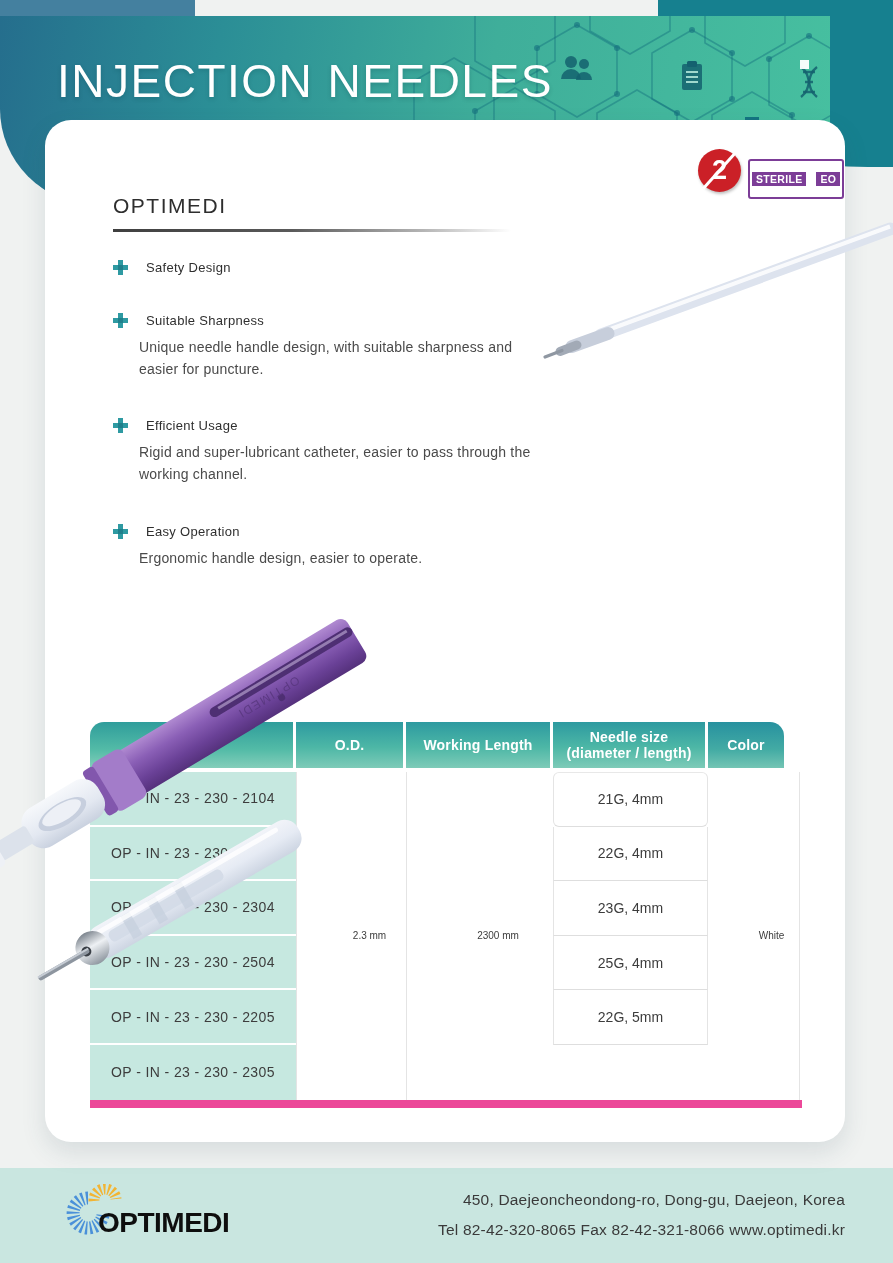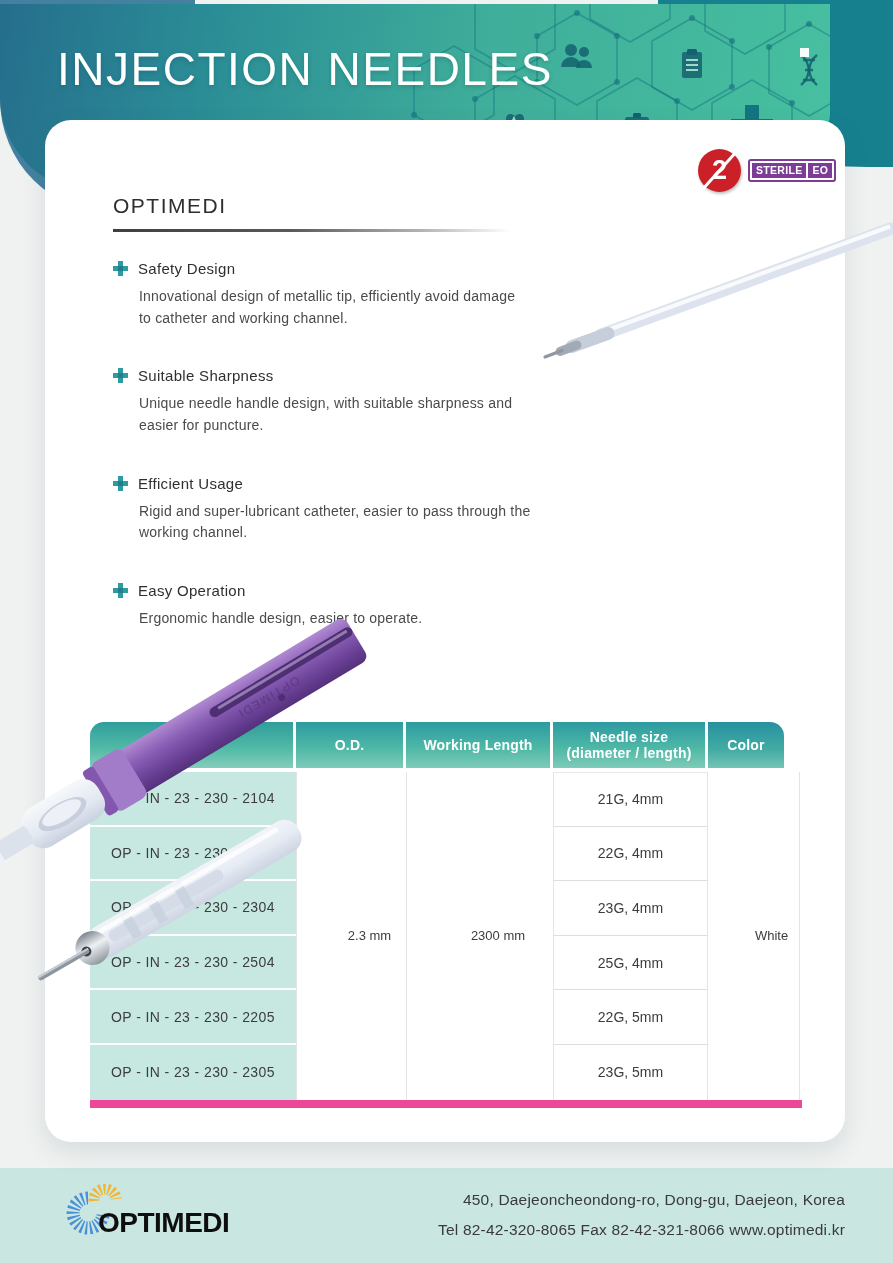--- a/index.html
+++ b/index.html
@@ -16,21 +16,21 @@
     position:absolute; left:0; top:0; width:195px; height:214px;
     background:#447f9f; background:#44809f;
     border-bottom-left-radius:115px; z-index:0;
   }
   .accent-right {
     position:absolute; right:0; top:0; width:235px; height:167px;
     background:#16808f;
     border-bottom-left-radius:210px 95px; z-index:0;
   }
   .header {
-    position:absolute; left:0; top:4px; width:830px; height:188px;
+    position:absolute; left:0; top:16px; width:830px; height:188px;
     background:linear-gradient(100deg,#256e8d 0%, #2b8e96 26%, #3fae9a 58%, #47c0a0 100%);
     border-bottom-left-radius:95px;
     border-bottom-right-radius:240px 78px;
     z-index:1; overflow:hidden;
   }
   .page-title {
     position:absolute; left:57px; top:38px;
     font-size:46px; font-weight:300; color:#ffffff;
     letter-spacing:1.5px; white-space:nowrap;
     text-shadow:0 2px 4px rgba(0,60,70,.22);
@@ -55,43 +55,43 @@
     background:#cb2027; border-radius:50%;
     display:flex; align-items:center; justify-content:center;
     box-shadow:1px 2px 3px rgba(0,0,0,.25);
   }
   .no-reuse .num { color:#fff; font-size:27px; font-weight:bold; line-height:1; }
   .no-reuse .slash {
     position:absolute; left:20px; top:-3px; width:3px; height:49px;
     background:#fff; transform:rotate(42deg);
   }
   .sterile-badge {
-    position:absolute; left:703px; top:39px; height:23px;
+    position:absolute; left:703px; top:39px; height:40px;
     border:2px solid #7c3d97; border-radius:3px; background:#fff;
-    display:flex; align-items:center; gap:2px; padding:2px;
+    display:flex; align-items:center; gap:10px; padding:2px;
   }
   .sterile-badge .chip {
     background:#7c3d97; color:#fff; font-size:10.5px; font-weight:bold;
     padding:1px 4px; letter-spacing:.3px; line-height:1.2;
   }
 
   
   .features-heading {
     position:absolute; left:68px; top:74px;
     font-size:21px; color:#2e2e2e; letter-spacing:1.5px;
   }
   .features-underline {
     position:absolute; left:68px; top:109px; width:398px; height:3px;
     background:linear-gradient(90deg,#3f3f3f 0%,#5a5a5a 45%,#b5b5b5 78%,rgba(235,235,235,0) 100%);
   }
   .feature-list { position:absolute; left:68px; top:140px; width:420px; }
   .feature { margin-bottom:38px; }
   .feature-title {
-    display:flex; align-items:center; gap:10px;
-    font-size:15px; color:#2f2f2f; letter-spacing:.3px;
+    display:flex; align-items:center; gap:18px;
+    font-size:13px; color:#2f2f2f; letter-spacing:.3px;
   }
   .feature-desc {
     margin-top:9px; margin-left:26px; width:392px;
     font-size:14px; color:#4a4a4a; line-height:1.55; letter-spacing:.2px;
   }
 
   
   .spec-table {
     position:absolute; left:45px; top:602px; width:712px;
     display:grid;
@@ -110,33 +110,33 @@
   .th.last  { border-top-right-radius:14px; margin-right:16px;
               background:linear-gradient(180deg,#27919f 0%,#43aba4 60%,#74c5b4 100%); }
   .model-cell {
     grid-column:1; background:#c6e8e0; border-bottom:2px solid #fff;
     display:flex; align-items:center; justify-content:center;
     font-size:14px; color:#3d3d3d; letter-spacing:.4px;
   }
   .model-cell.lastrow { border-bottom:none; }
   .merge-cell {
     display:flex; align-items:center; justify-content:center;
-    font-size:13px; color:#3c3c3c; background:#fff;
+    font-size:10px; color:#3c3c3c; background:#fff;
     border-left:1px solid #e4e4e4;
     padding-left:36px;
   }
   .merge-cell.colorcol { border-right:1px solid #e4e4e4; border-left:none; }
   .needle-cell {
     grid-column:4; background:#fff;
     border-left:1px solid #e4e4e4; border-right:1px solid #e4e4e4;
     border-bottom:1px solid #dedede;
     display:flex; align-items:center; justify-content:center;
     font-size:14px; color:#3c3c3c;
   }
-  .needle-cell.firstrow { border-top:1px solid #e8e8e8; }
+  .needle-cell.firstrow { border-top:1px solid #e8e8e8;border-radius:6px; }
   .needle-cell.lastrow { border-bottom:none; }
 
   
   .photo-overlay { position:absolute; left:0; top:0; z-index:3; pointer-events:none; }
 
   
   .footer {
     position:absolute; left:0; top:1168px; width:893px; height:95px;
     background:#c9e6e0; z-index:1;
   }
@@ -253,21 +253,20 @@
 
   <div class="feature-list">
     <div class="feature">
       <div class="feature-title">
         <svg width="15" height="15">
             <path d="M5 0h5v5h5v5h-5v5H5v-5H0V5h5z" fill="#2e9aa2"></path>
             <rect x="5" y="5" width="5" height="5" fill="#1f7f8b"></rect>
           </svg>
         <span>Safety Design</span>
       </div>
-      <div class="feature-desc">Innovational design of metallic tip, efficiently avoid damage to catheter and working channel.</div>
     </div>
     <div class="feature">
       <div class="feature-title">
         <svg width="15" height="15">
             <path d="M5 0h5v5h5v5h-5v5H5v-5H0V5h5z" fill="#2e9aa2"></path>
             <rect x="5" y="5" width="5" height="5" fill="#1f7f8b"></rect>
           </svg>
         <span>Suitable Sharpness</span>
       </div>
       <div class="feature-desc">Unique needle handle design, with suitable sharpness and easier for puncture.</div>
@@ -312,21 +311,20 @@
     <div class="model-cell lastrow" style="grid-row:7">OP - IN - 23 - 230 - 2305</div>
 
     <div class="merge-cell" style="grid-column:2;grid-row:2/8">2.3 mm</div>
     <div class="merge-cell" style="grid-column:3;grid-row:2/8">2300 mm</div>
 
     <div class="needle-cell firstrow" style="grid-row:2">21G, 4mm</div>
     <div class="needle-cell" style="grid-row:3">22G, 4mm</div>
     <div class="needle-cell" style="grid-row:4">23G, 4mm</div>
     <div class="needle-cell" style="grid-row:5">25G, 4mm</div>
     <div class="needle-cell" style="grid-row:6">22G, 5mm</div>
-    <div class="needle-cell lastrow" style="grid-row:7">23G, 5mm</div>
 
     <div class="merge-cell colorcol" style="grid-column:5;grid-row:2/8">White</div>
   </div>
 </div>
 
 <svg class="photo-overlay" width="893" height="1263" viewBox="0 0 893 1263">
   <defs>
     <linearGradient id="pg" x1="0" y1="0" x2="0" y2="1">
       <stop offset="0" stop-color="#b08ad1"></stop>
         <stop offset="0.35" stop-color="#8a5fb6"></stop>

